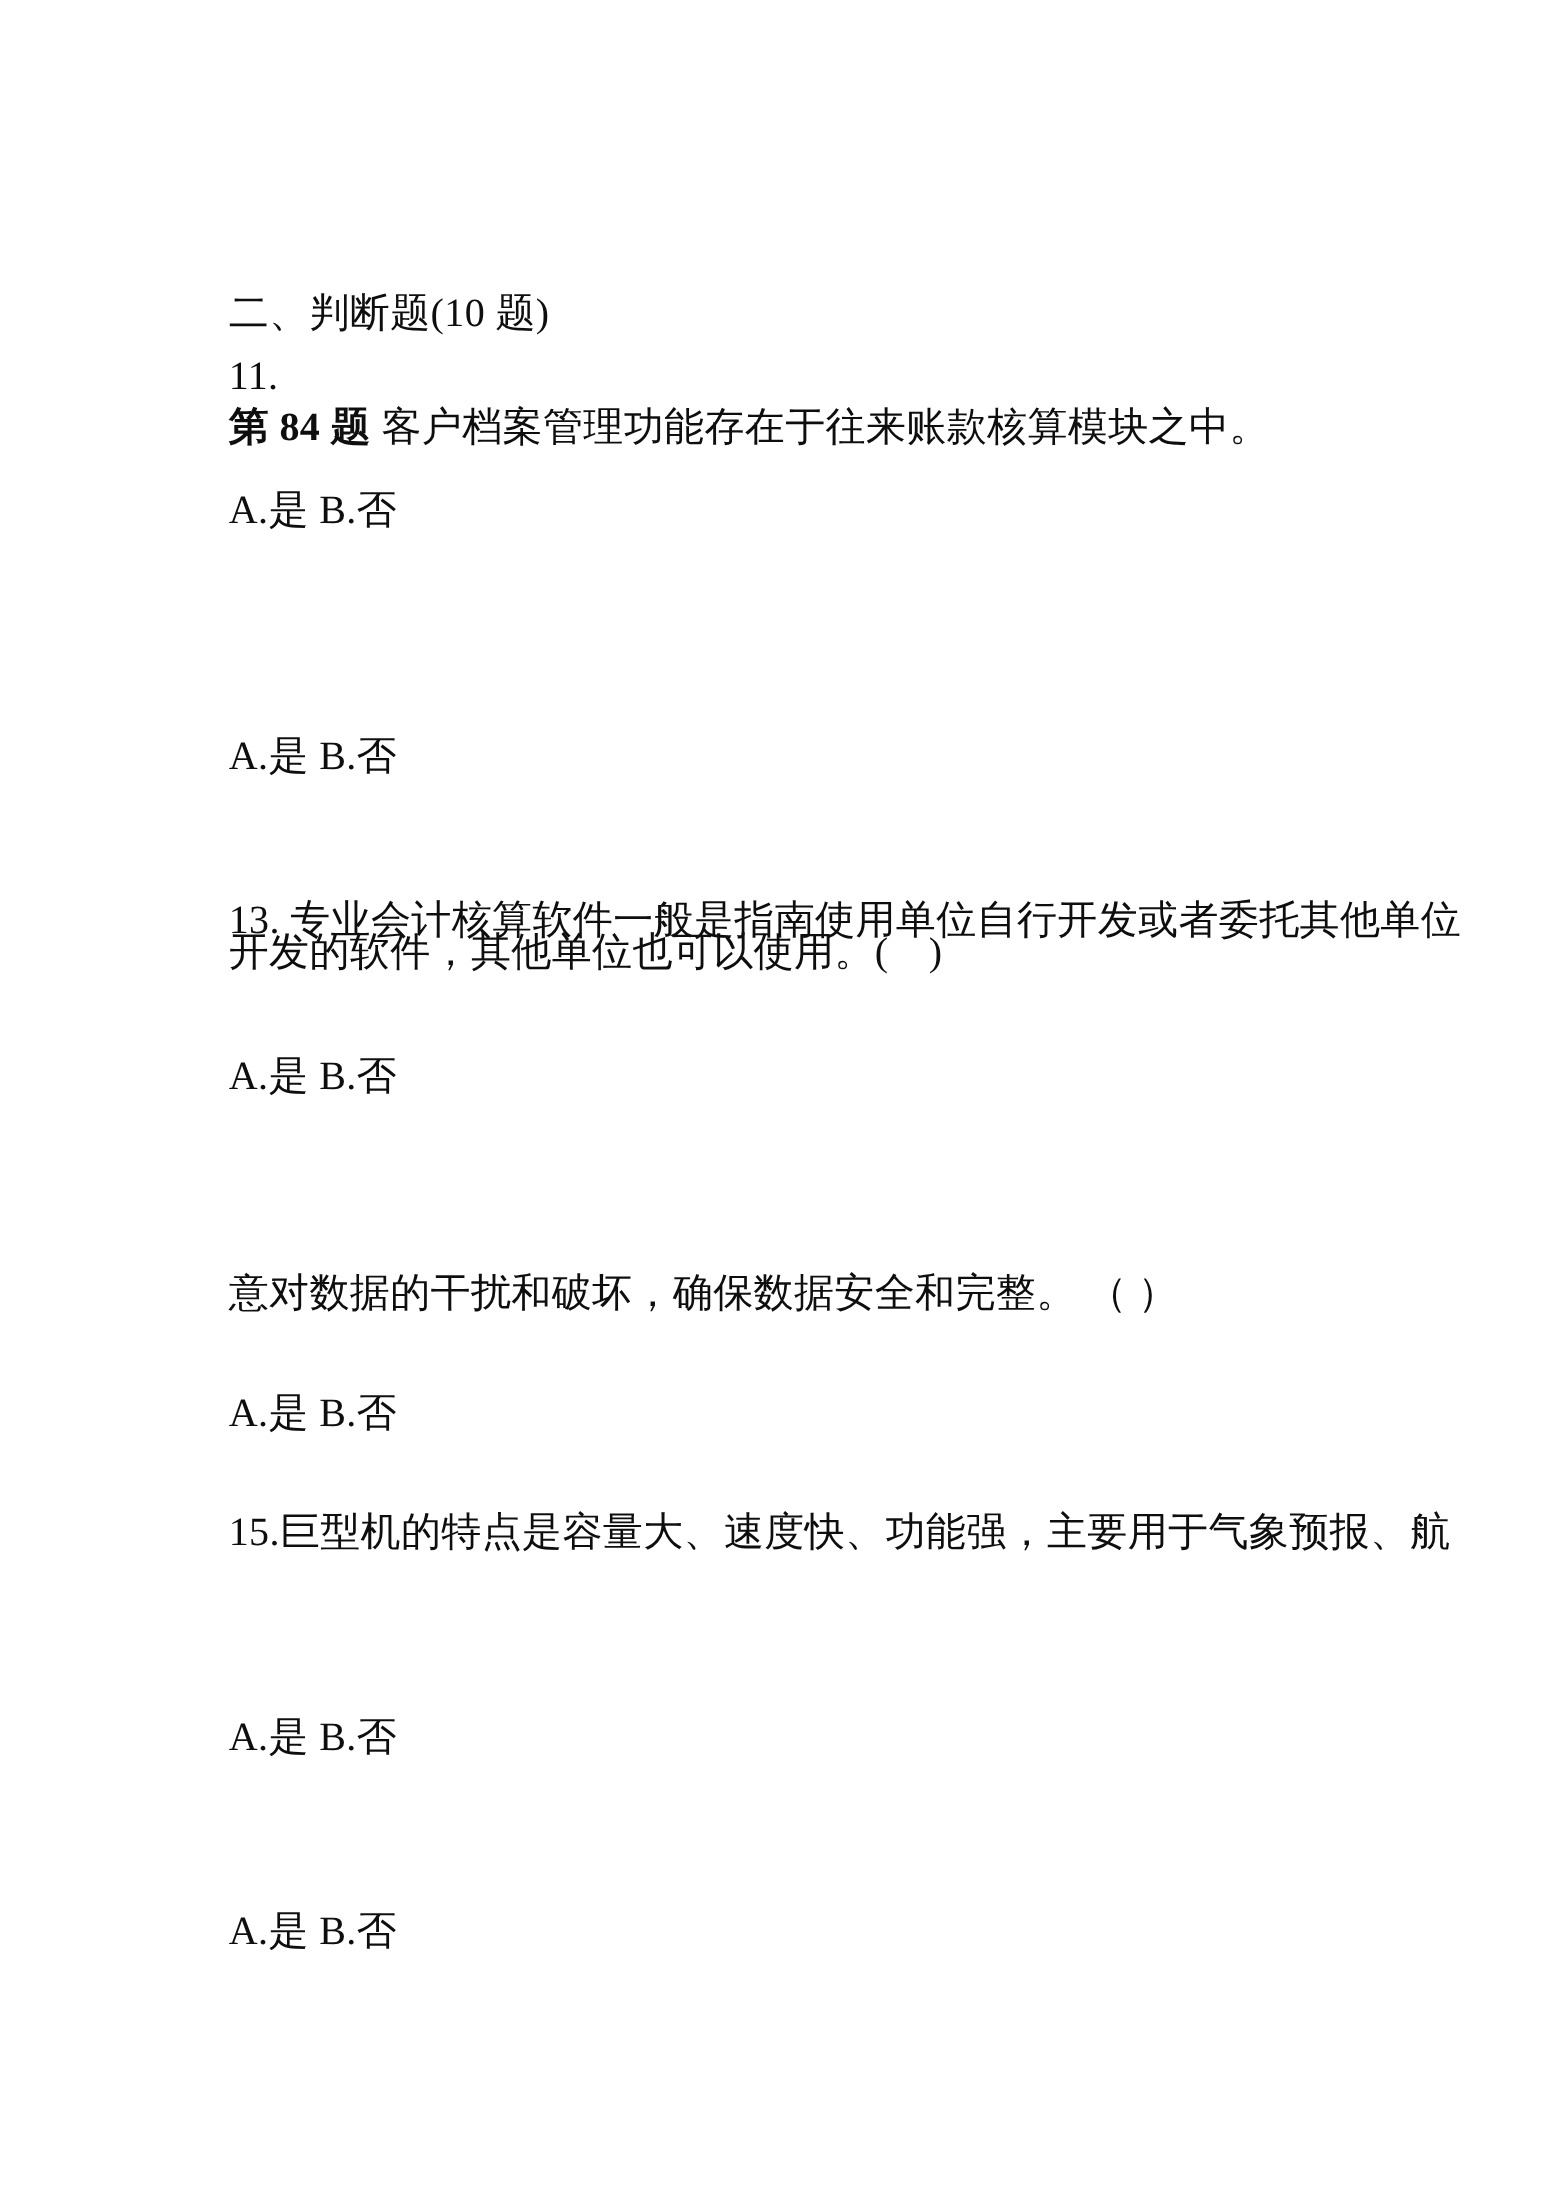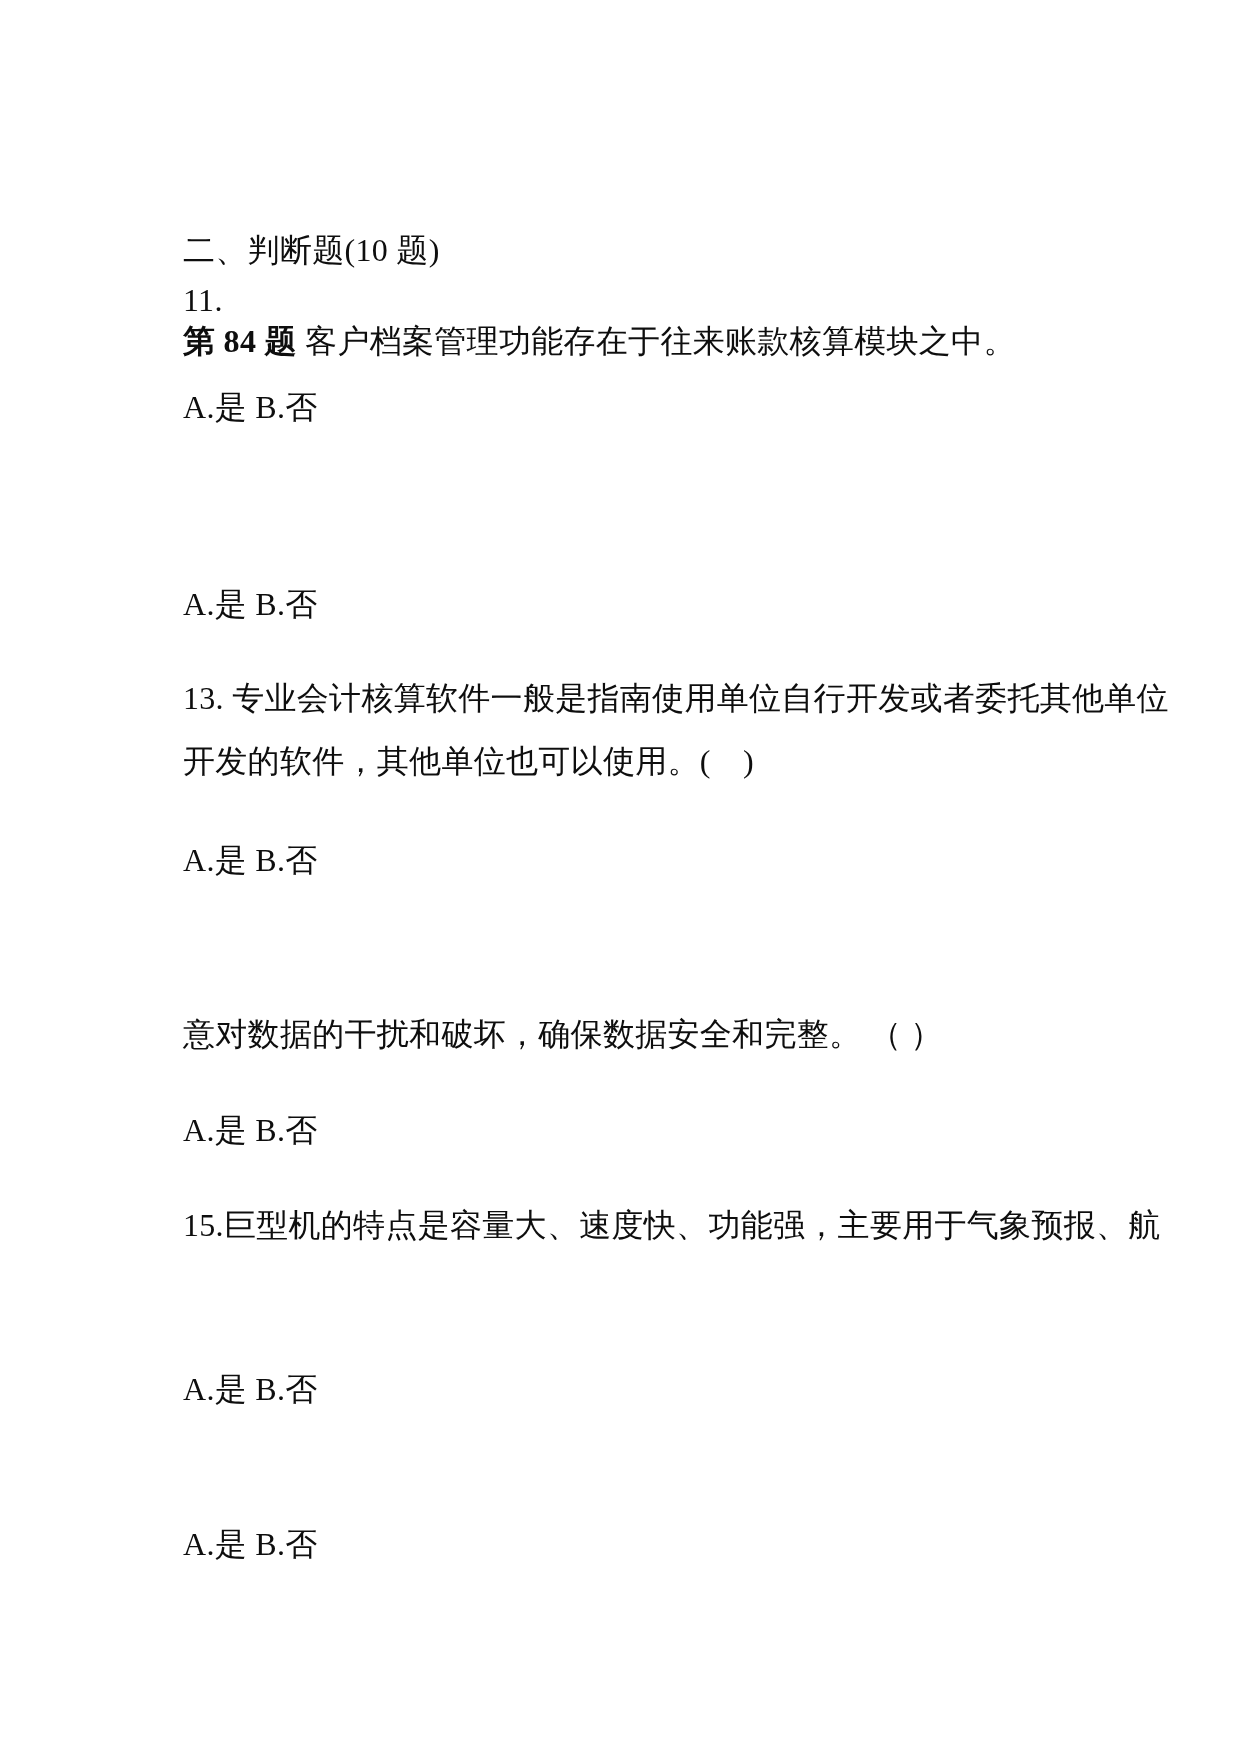--- a/index.html
+++ b/index.html
@@ -38,21 +38,21 @@
 
   <div class="line" style="top:281px">11.</div>
 
   <div class="line" style="top:322px"><span class="bold">第 84 题</span><span> 客户档案管理功能存在于往来账款核算模块之中。</span></div>
 
   <div class="line" style="top:388px">A.是 B.否</div>
 
 
   <div class="line" style="top:585px">A.是 B.否</div>
 
-  <div class="line" style="top:679px">13. 专业会计核算软件一般是指南使用单位自行开发或者委托其他单位</div>
+  <div class="line" style="top:716px">13. 专业会计核算软件一般是指南使用单位自行开发或者委托其他单位</div>
 
   <div class="line" style="top:742px">开发的软件，其他单位也可以使用。(　)</div>
 
   <div class="line" style="top:841px">A.是 B.否</div>
 
 
   <div class="line" style="top:1015px">意对数据的干扰和破坏，确保数据安全和完整。 （ ）</div>
 
   <div class="line" style="top:1111px">A.是 B.否</div>
 

